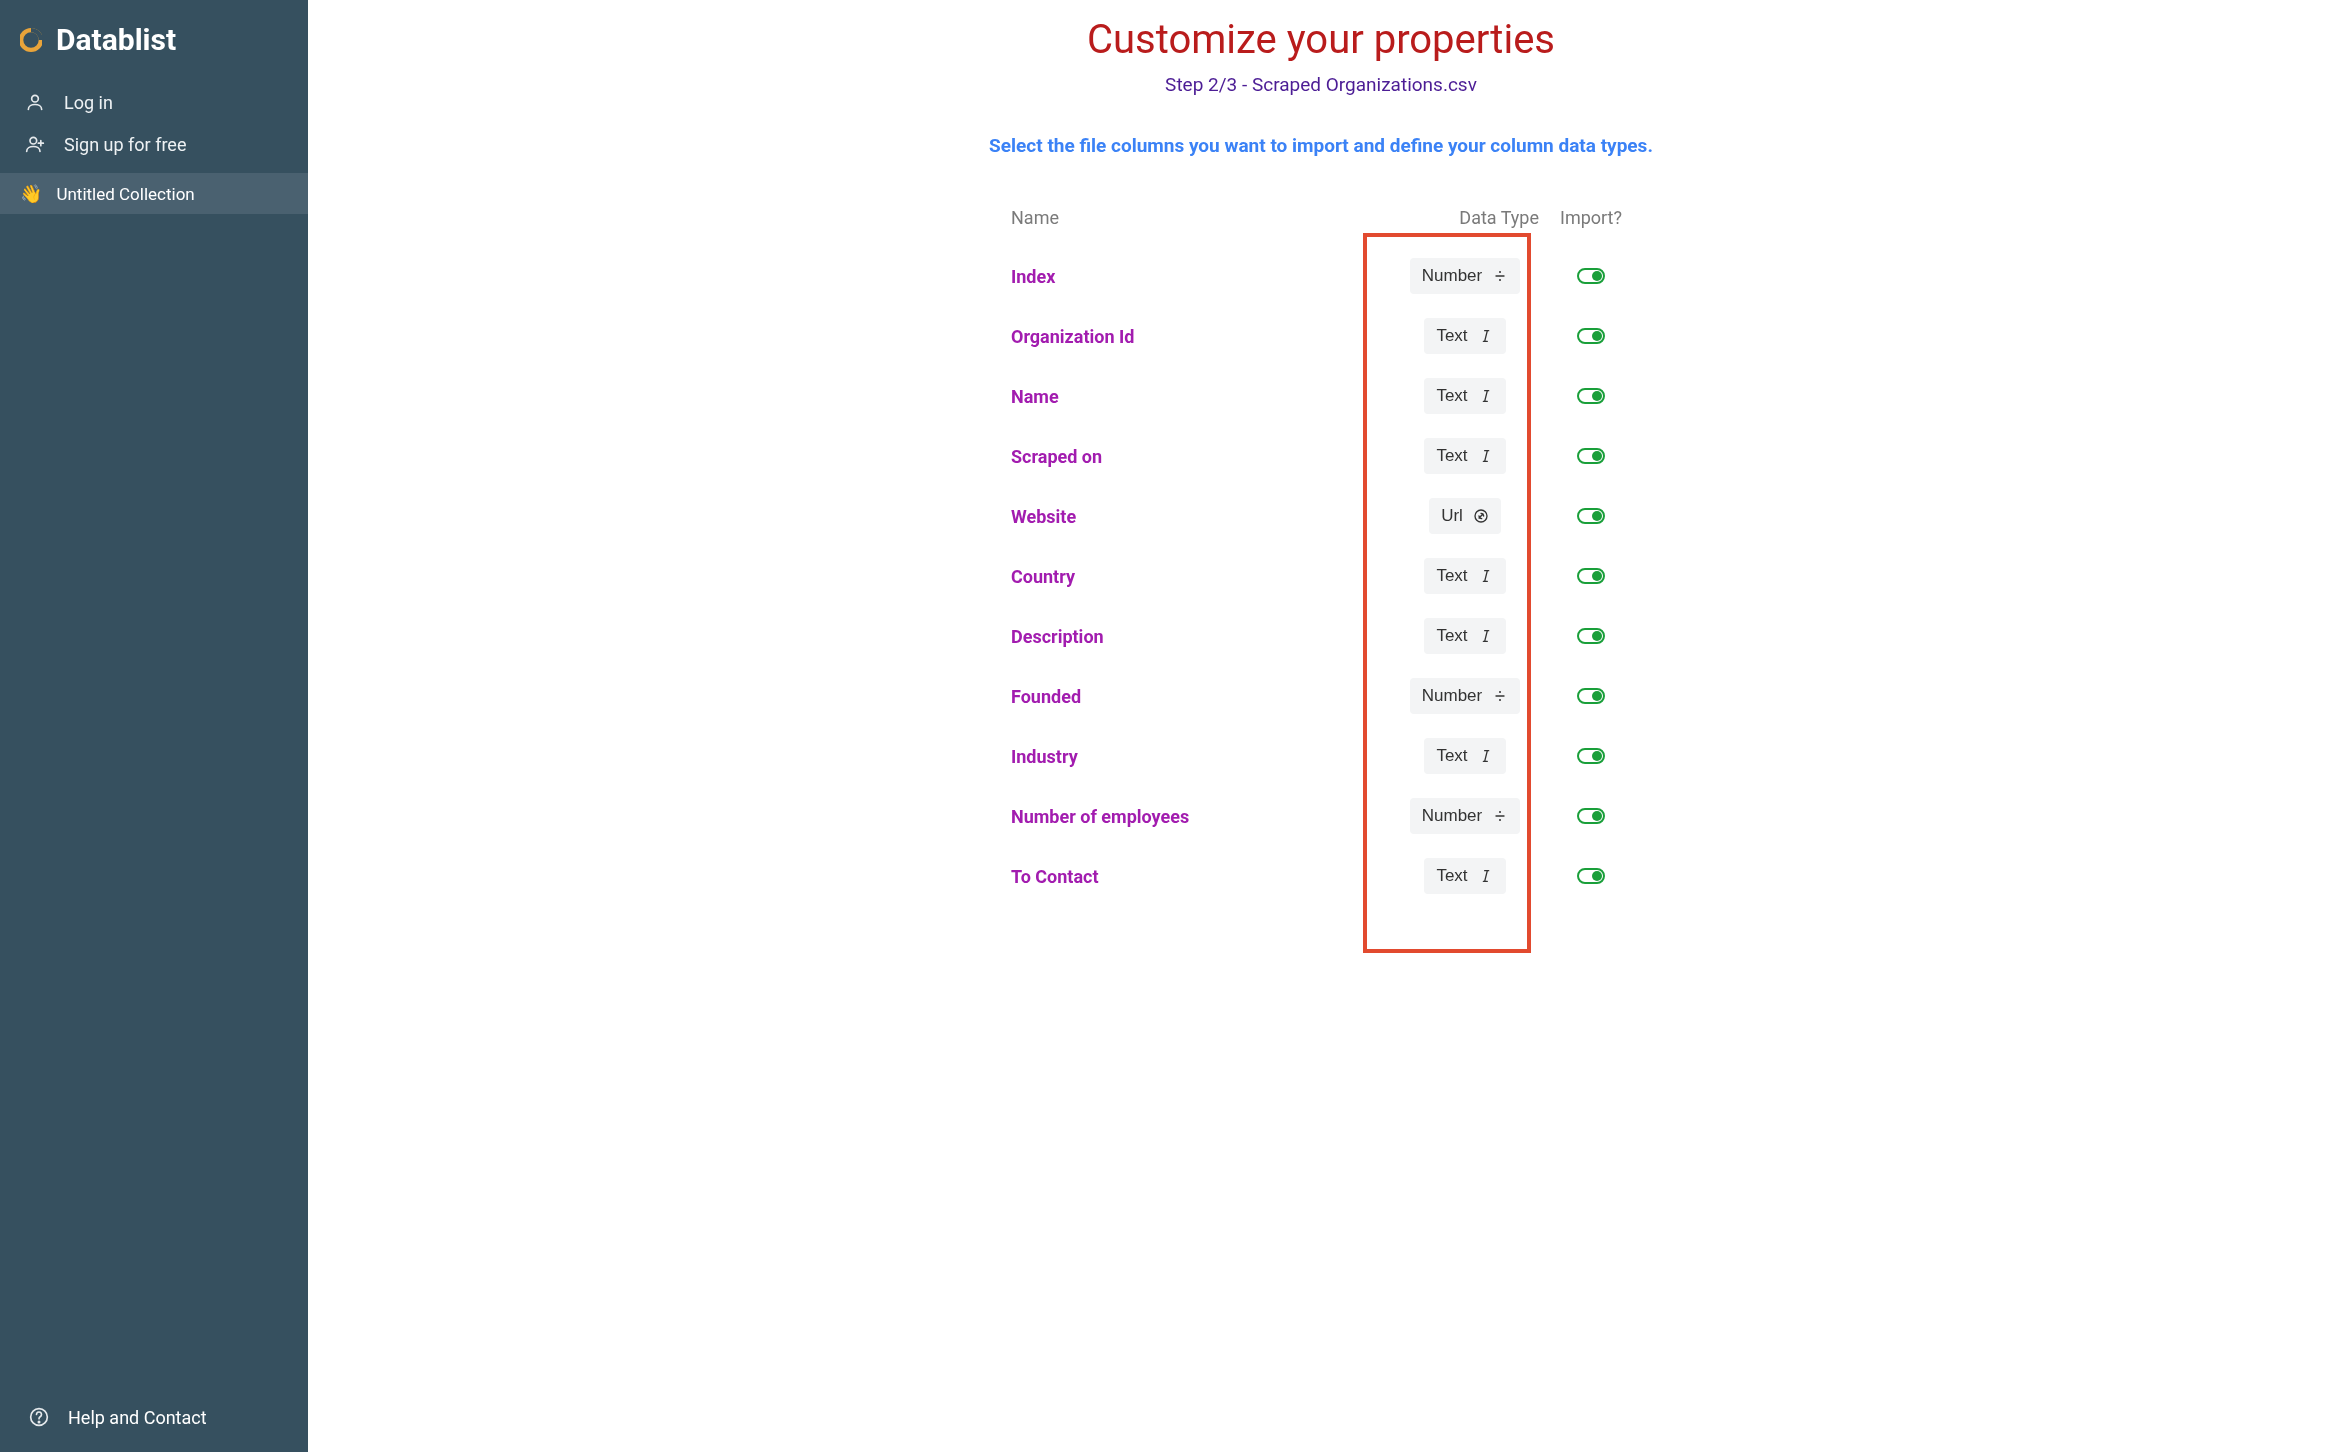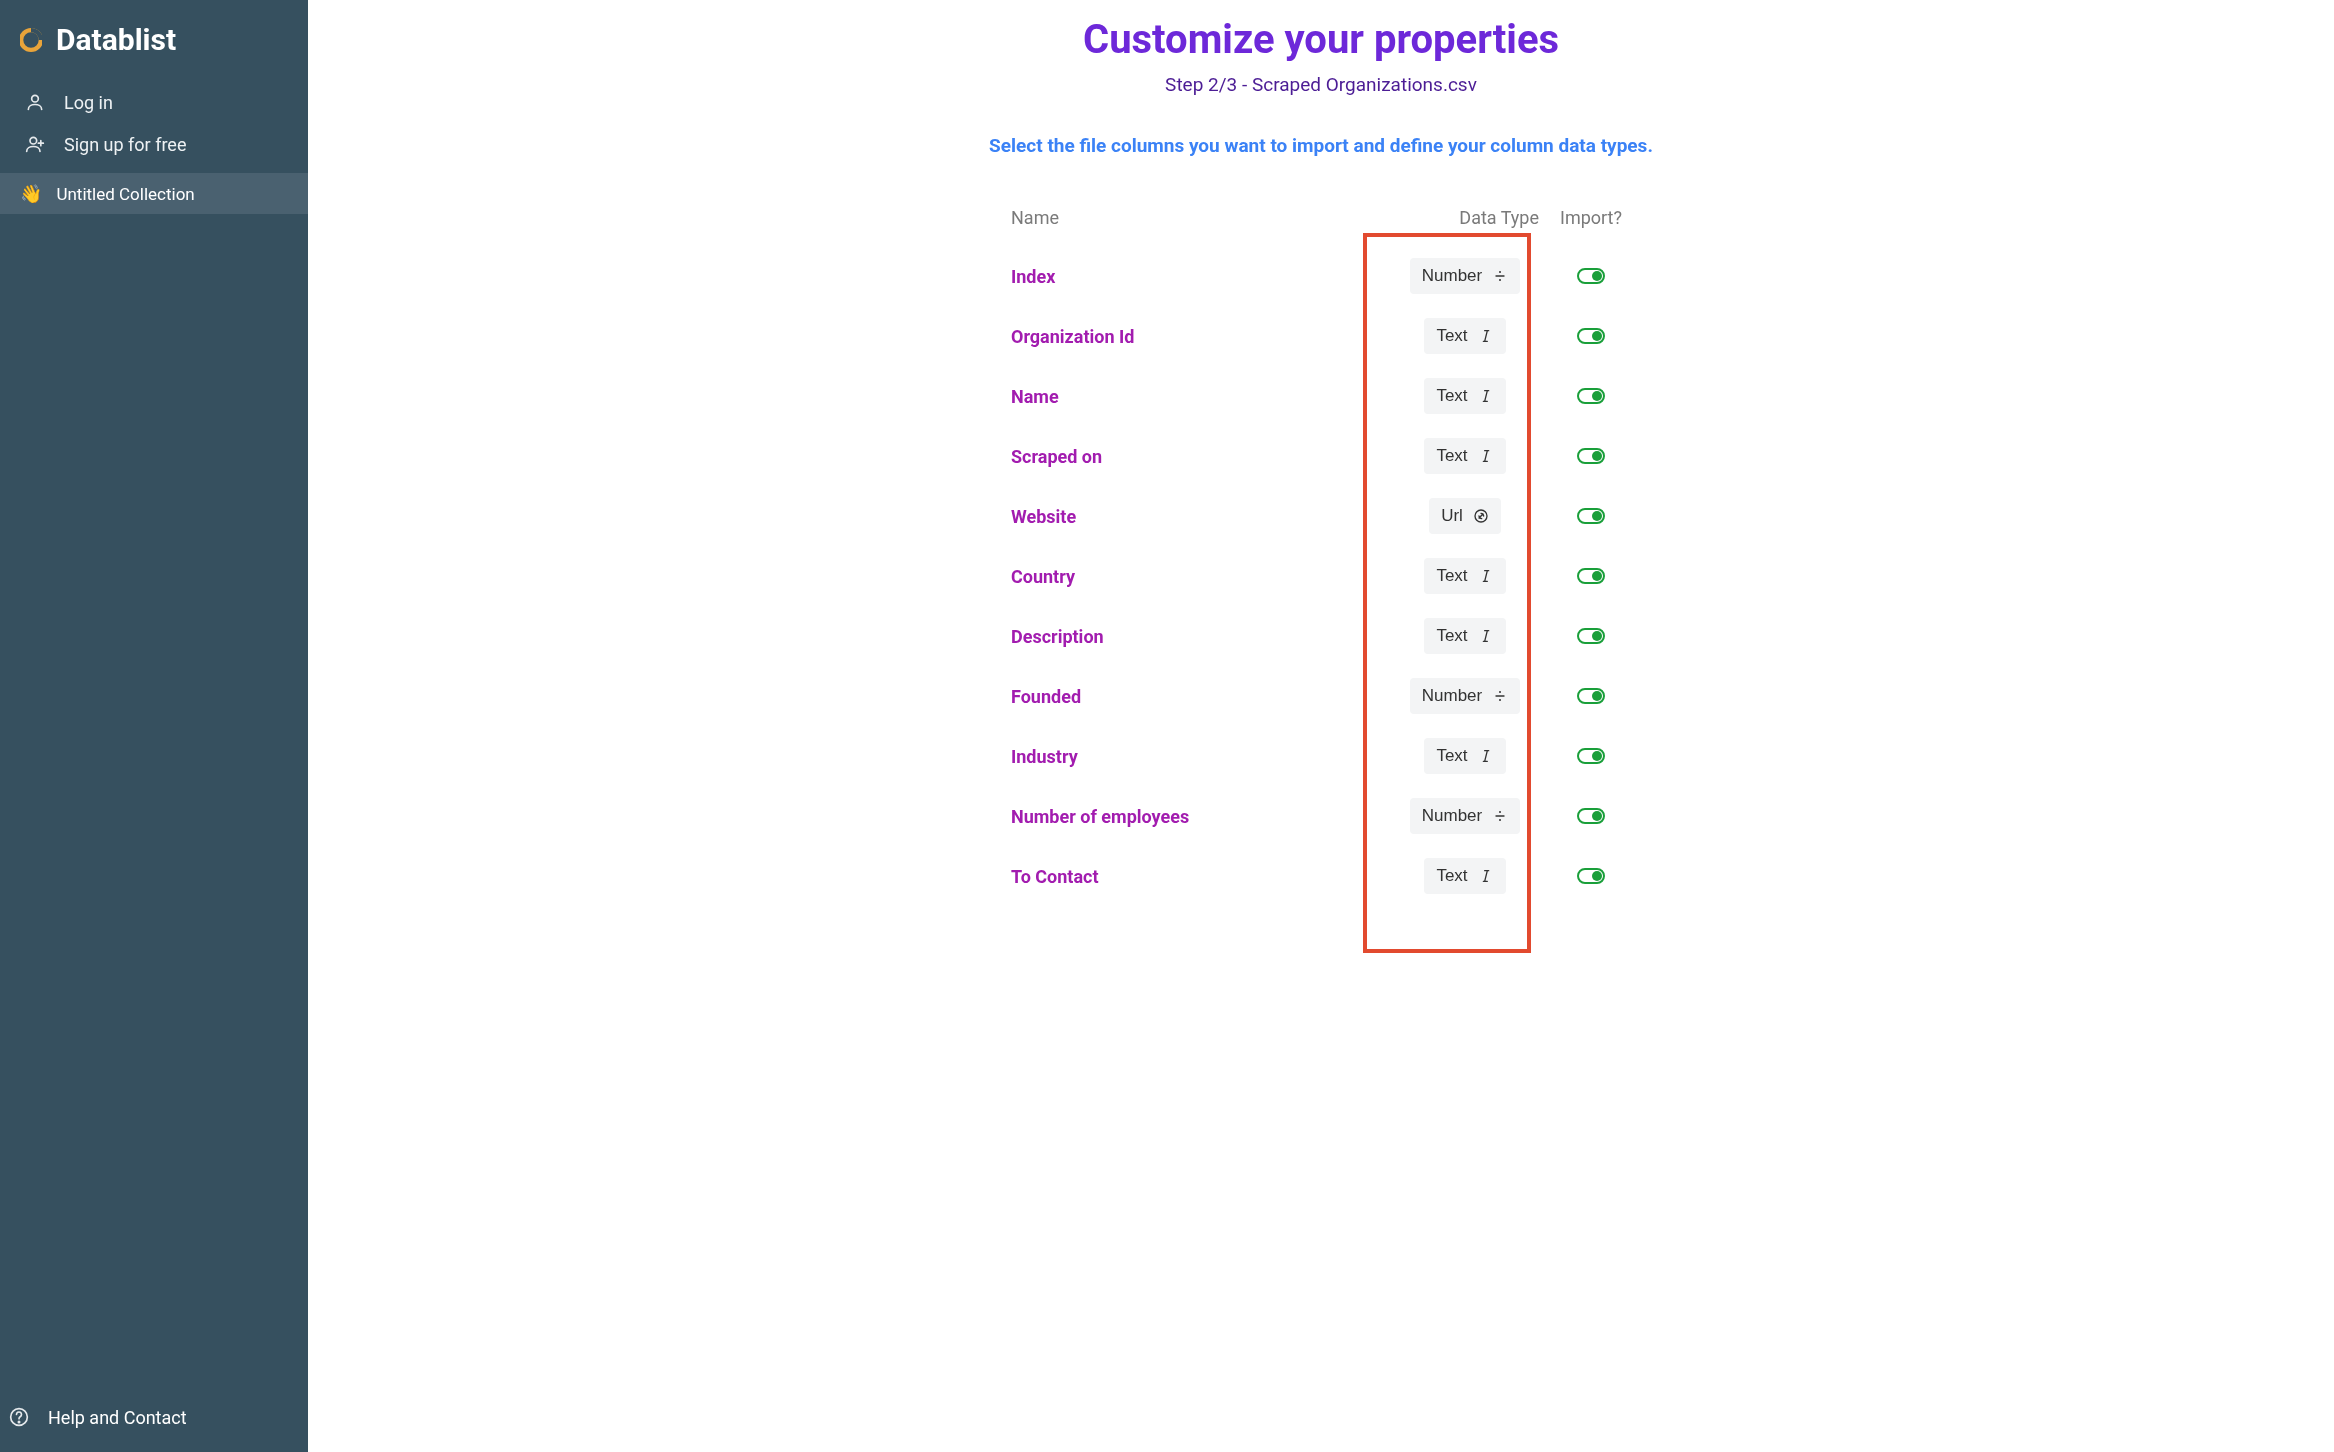--- a/index.html
+++ b/index.html
@@ -72,41 +72,41 @@
     gap: 14px;
     padding: 10px 20px;
     background: #4a6170;
     font-size: 17px;
     cursor: pointer;
   }
   .collection-emoji { font-size: 18px; }
 
   .sidebar-footer {
     margin-top: auto;
-    padding: 20px 24px 24px 8px;
+    padding: 20px 24px 24px 28px;
   }
   .help-item {
     display: flex;
     align-items: center;
     gap: 18px;
     font-size: 18px;
     cursor: pointer;
   }
 
   
   .main {
     flex: 1;
     overflow: auto;
     padding: 14px 40px 40px 40px;
   }
   .page-title {
     text-align: center;
     font-size: 40px;
-    font-weight: 700;
-    color: #6d28d9;
+    font-weight: 400;
+    color: #b91c1c;
     margin-top: 2px;
   }
   .subtitle {
     text-align: center;
     font-size: 19px;
     color: #4c1d95;
     margin-top: 10px;
   }
   .instruction {
     text-align: center;

